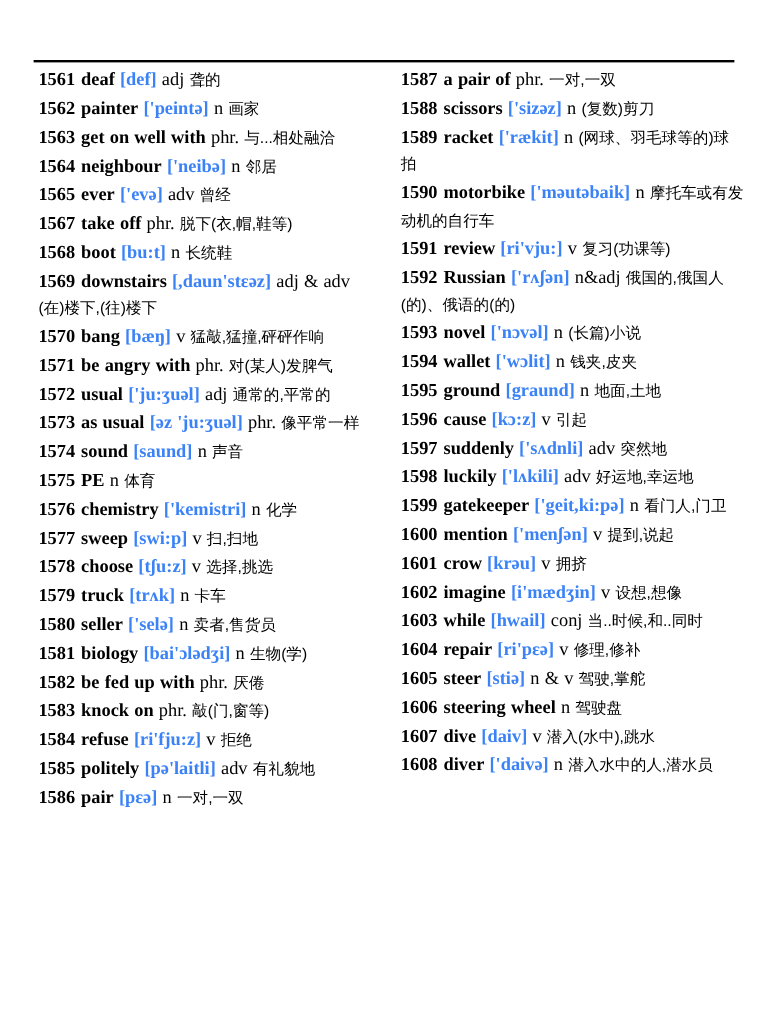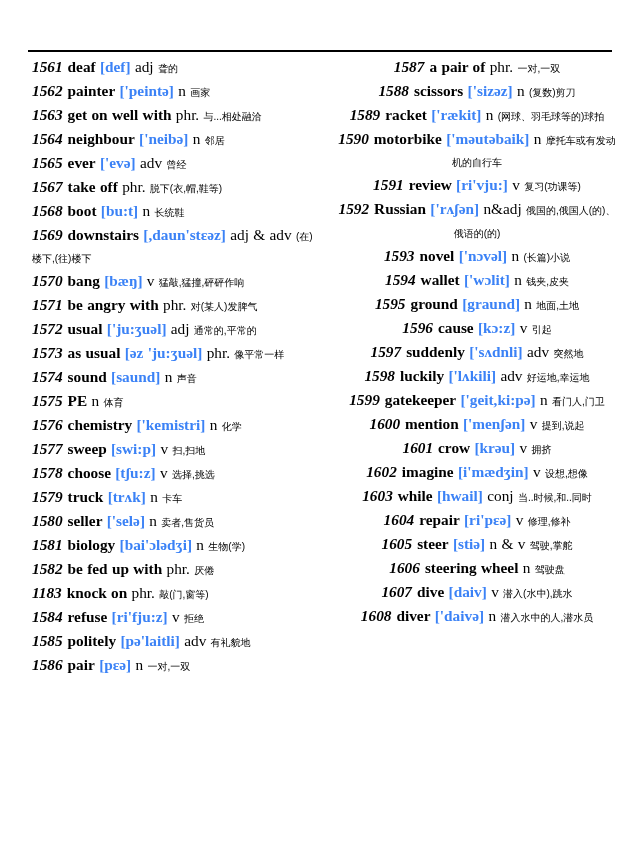--- a/index.html
+++ b/index.html
@@ -35,48 +35,46 @@
     align-items: flex-start;
     height: 100%;
   }
   .col {
     width: 50%;
     box-sizing: border-box;
     padding: 10px 6px 0 18px;
   }
   .col.right {
     padding-left: 14px;
-    text-align: center;
   }
   .entry {
     font-size: 15.3px;
     line-height: 1.47;
     margin: 0 0 1.5px 0;
     text-indent: 0;
     word-spacing: 0.5px;
   }
   .num {
     font-weight: bold;
     margin-right: 5px;
-    font-style: italic;
   }
   .word {
     font-weight: bold;
   }
   .phon {
     color: #3b82f6;
     font-weight: bold;
     font-family: "Liberation Serif", serif;
   }
   .pos {
     font-weight: normal;
   }
   .cn {
     font-family: "Liberation Sans", sans-serif;
-    font-size: 10px;
+    font-size: 13px;
   }
 </style>
 </head>
 <body>
 
 <div class="page">
   <div class="rule-top"></div>
   <div class="columns">
     <div class="col left" id="col-left">
         <p class="entry"><span class="num">1561</span><span class="word">deaf</span> <span class="phon">[def]</span> <span class="pos">adj</span> <span class="cn">聋的</span></p>
@@ -93,21 +91,21 @@
         <p class="entry"><span class="num">1573</span><span class="word">as usual</span> <span class="phon">[əz 'ju:ʒuəl]</span> <span class="pos">phr.</span> <span class="cn">像平常一样</span></p>
         <p class="entry"><span class="num">1574</span><span class="word">sound</span> <span class="phon">[saund]</span> <span class="pos">n</span> <span class="cn">声音</span></p>
         <p class="entry"><span class="num">1575</span><span class="word">PE</span> <span class="pos">n</span> <span class="cn">体育</span></p>
         <p class="entry"><span class="num">1576</span><span class="word">chemistry</span> <span class="phon">['kemistri]</span> <span class="pos">n</span> <span class="cn">化学</span></p>
         <p class="entry"><span class="num">1577</span><span class="word">sweep</span> <span class="phon">[swi:p]</span> <span class="pos">v</span> <span class="cn">扫,扫地</span></p>
         <p class="entry"><span class="num">1578</span><span class="word">choose</span> <span class="phon">[tʃu:z]</span> <span class="pos">v</span> <span class="cn">选择,挑选</span></p>
         <p class="entry"><span class="num">1579</span><span class="word">truck</span> <span class="phon">[trʌk]</span> <span class="pos">n</span> <span class="cn">卡车</span></p>
         <p class="entry"><span class="num">1580</span><span class="word">seller</span> <span class="phon">['selə]</span> <span class="pos">n</span> <span class="cn">卖者,售货员</span></p>
         <p class="entry"><span class="num">1581</span><span class="word">biology</span> <span class="phon">[bai'ɔlədʒi]</span> <span class="pos">n</span> <span class="cn">生物(学)</span></p>
         <p class="entry"><span class="num">1582</span><span class="word">be fed up with</span> <span class="pos">phr.</span> <span class="cn">厌倦</span></p>
-        <p class="entry"><span class="num">1183</span><span class="word">knock on</span> <span class="pos">phr.</span> <span class="cn">敲(门,窗等)</span></p>
+        <p class="entry"><span class="num">1583</span><span class="word">knock on</span> <span class="pos">phr.</span> <span class="cn">敲(门,窗等)</span></p>
         <p class="entry"><span class="num">1584</span><span class="word">refuse</span> <span class="phon">[ri'fju:z]</span> <span class="pos">v</span> <span class="cn">拒绝</span></p>
         <p class="entry"><span class="num">1585</span><span class="word">politely</span> <span class="phon">[pə'laitli]</span> <span class="pos">adv</span> <span class="cn">有礼貌地</span></p>
         <p class="entry"><span class="num">1586</span><span class="word">pair</span> <span class="phon">[pɛə]</span> <span class="pos">n</span> <span class="cn">一对,一双</span></p>
       </div>
     <div class="col right" id="col-right">
         <p class="entry"><span class="num">1587</span><span class="word">a pair of</span> <span class="pos">phr.</span> <span class="cn">一对,一双</span></p>
         <p class="entry"><span class="num">1588</span><span class="word">scissors</span> <span class="phon">['sizəz]</span> <span class="pos">n</span> <span class="cn">(复数)剪刀</span></p>
         <p class="entry"><span class="num">1589</span><span class="word">racket</span> <span class="phon">['rækit]</span> <span class="pos">n</span> <span class="cn">(网球、羽毛球等的)球拍</span></p>
         <p class="entry"><span class="num">1590</span><span class="word">motorbike</span> <span class="phon">['məutəbaik]</span> <span class="pos">n</span> <span class="cn">摩托车或有发动机的自行车</span></p>
         <p class="entry"><span class="num">1591</span><span class="word">review</span> <span class="phon">[ri'vju:]</span> <span class="pos">v</span> <span class="cn">复习(功课等)</span></p>

